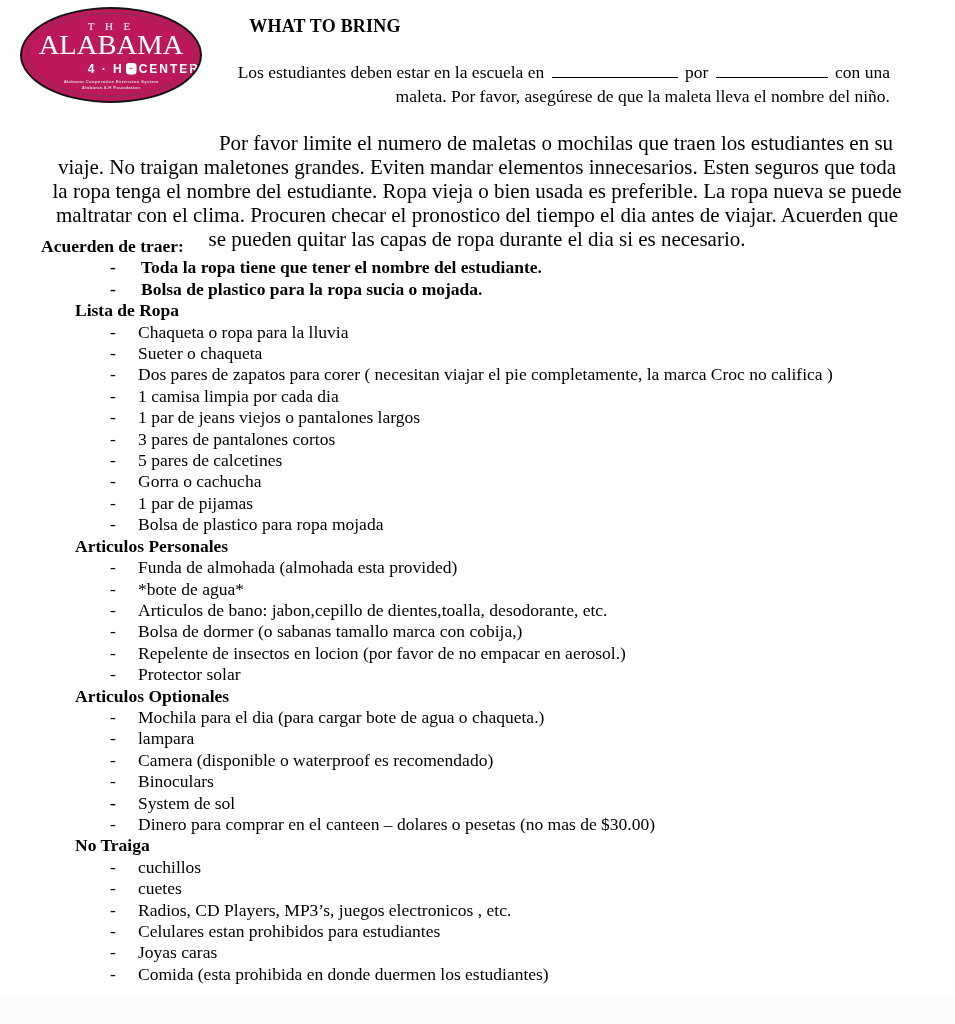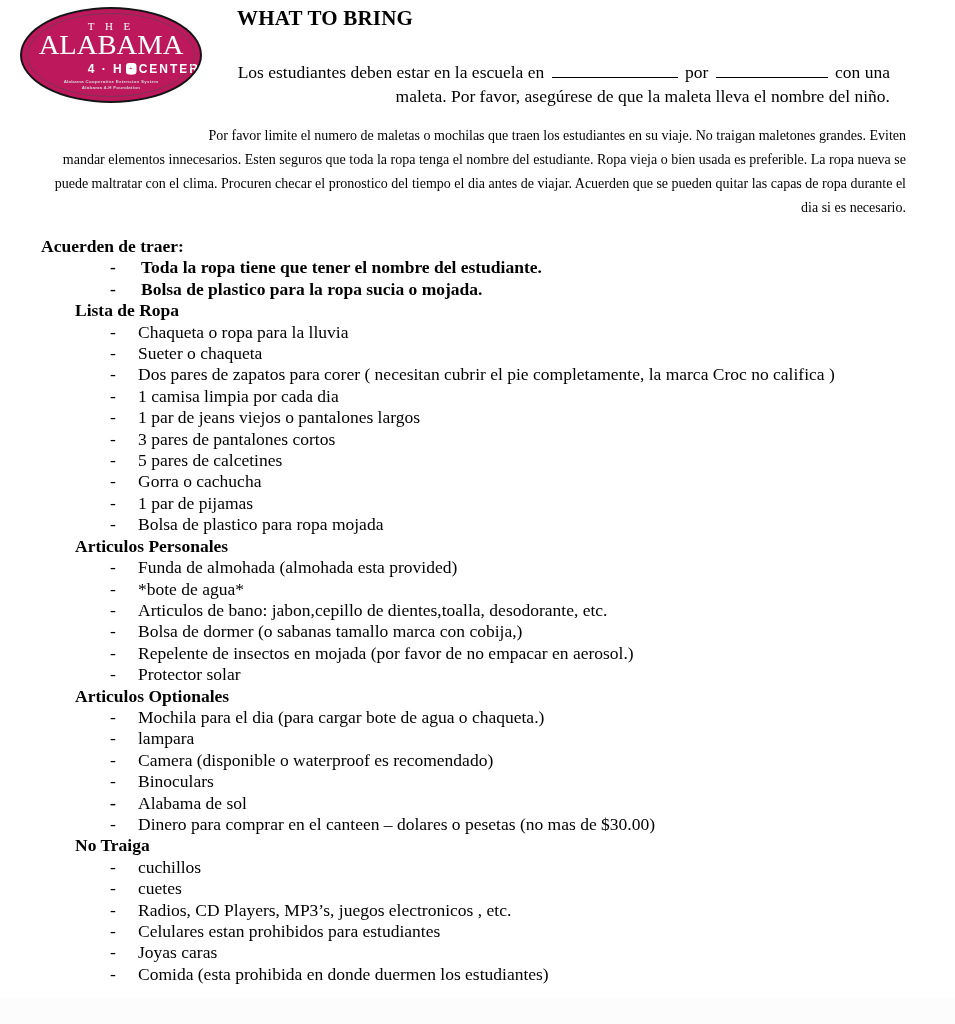--- a/index.html
+++ b/index.html
@@ -119,24 +119,24 @@
     line-height: 5px;
     filter: blur(.25px);
   }
   .logo-sub1 { top: 70px; }
   .logo-sub2 { top: 76px; }
 
   
   .doc-title {
     position: absolute;
     left: 210px;
-    top: 8px;
+    top: 16px;
     width: 230px;
     text-align: center;
-    font-size: 21px;
+    font-size: 18px;
     font-weight: bold;
     letter-spacing: .2px;
     line-height: 21px;
   }
 
   
   .para-one {
     position: absolute;
     left: 210px;
     top: 42px;
@@ -153,23 +153,23 @@
     margin: 0 3px;
   }
   .blank-a { width: 126px; }
   .blank-b { width: 112px; }
 
   .para-two {
     position: absolute;
     left: 48px;
     top: 110px;
     width: 858px;
-    font-size: 14px;
+    font-size: 21px;
     line-height: 24px;
-    text-align: right;
+    text-align: center;
     text-indent: 0;
   }
   .para-two .lead-indent { display: inline-block; width: 158px; }
 
   
   .sections {
     position: absolute;
     left: 0;
     top: 236px;
     width: 955px;
@@ -255,21 +255,21 @@
         <div class="item">
           <span class="dash">-</span>
           <span class="txt">Chaqueta o ropa para la lluvia</span>
         </div>
         <div class="item">
           <span class="dash">-</span>
           <span class="txt">Sueter o chaqueta</span>
         </div>
         <div class="item wrap">
           <span class="dash">-</span>
-          <span class="txt">Dos pares de zapatos para corer ( necesitan cubrir el pie completamente, la marca Croc no califica )</span>
+          <span class="txt">Dos pares de zapatos para corer ( necesitan viajar el pie completamente, la marca Croc no califica )</span>
         </div>
         <div class="item">
           <span class="dash">-</span>
           <span class="txt">1 camisa limpia por cada dia</span>
         </div>
         <div class="item">
           <span class="dash">-</span>
           <span class="txt">1 par de jeans viejos o pantalones largos</span>
         </div>
         <div class="item">
@@ -306,21 +306,21 @@
         <div class="item">
           <span class="dash">-</span>
           <span class="txt">Articulos de bano: jabon,cepillo de dientes,toalla, desodorante, etc.</span>
         </div>
         <div class="item">
           <span class="dash">-</span>
           <span class="txt">Bolsa de dormer (o sabanas tamallo marca con cobija,)</span>
         </div>
         <div class="item">
           <span class="dash">-</span>
-          <span class="txt">Repelente de insectos en mojada  (por favor de no empacar en aerosol.)</span>
+          <span class="txt">Repelente de insectos en locion  (por favor de no empacar en aerosol.)</span>
         </div>
         <div class="item">
           <span class="dash">-</span>
           <span class="txt">Protector solar</span>
         </div>
       </div>
       <div class="section">
         <div class="section-heading">Articulos Optionales</div>
         <div class="item">
           <span class="dash">-</span>
@@ -336,21 +336,21 @@
         </div>
         <div class="item">
           <span class="dash">-</span>
           <span class="txt">Binoculars</span>
         </div>
         <div class="item wrap">
           <span class="dash">-</span>
         </div>
         <div class="item">
           <span class="dash">-</span>
-          <span class="txt">Alabama de sol</span>
+          <span class="txt">System de sol</span>
         </div>
         <div class="item">
           <span class="dash">-</span>
           <span class="txt">Dinero para comprar en el canteen – dolares o pesetas (no mas de $30.00)</span>
         </div>
       </div>
       <div class="section">
         <div class="section-heading">No Traiga</div>
         <div class="item">
           <span class="dash">-</span>

